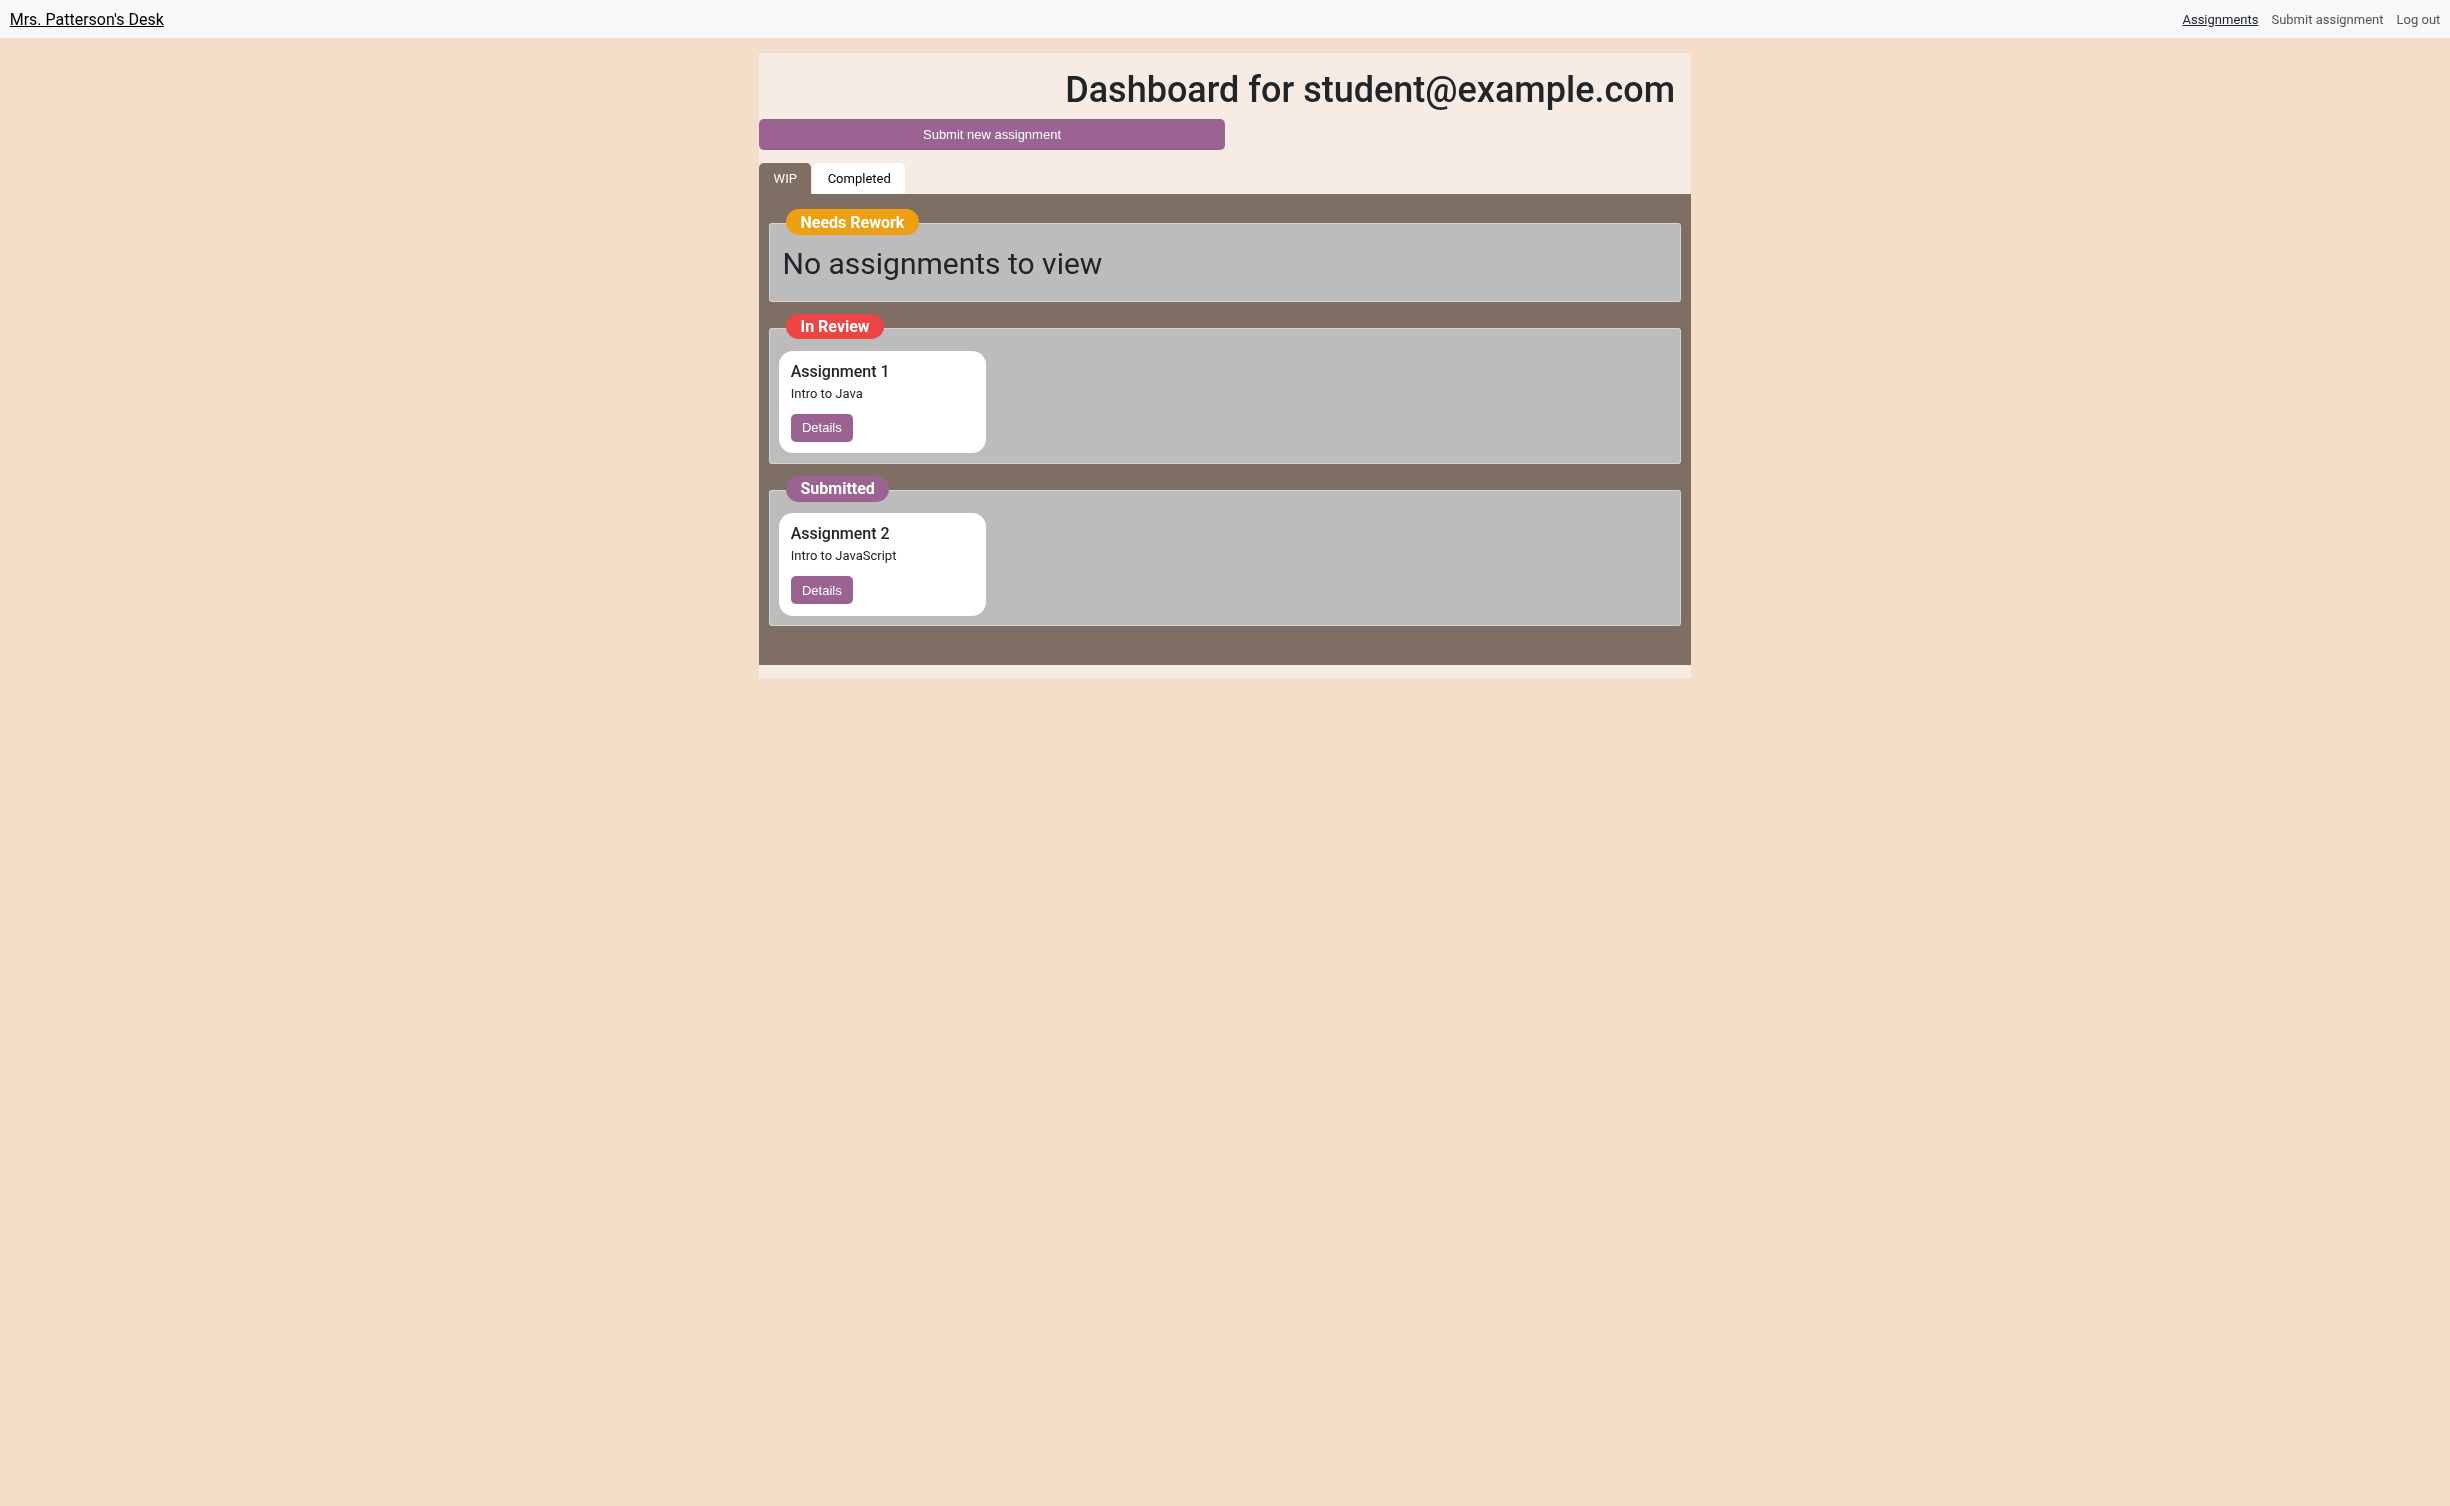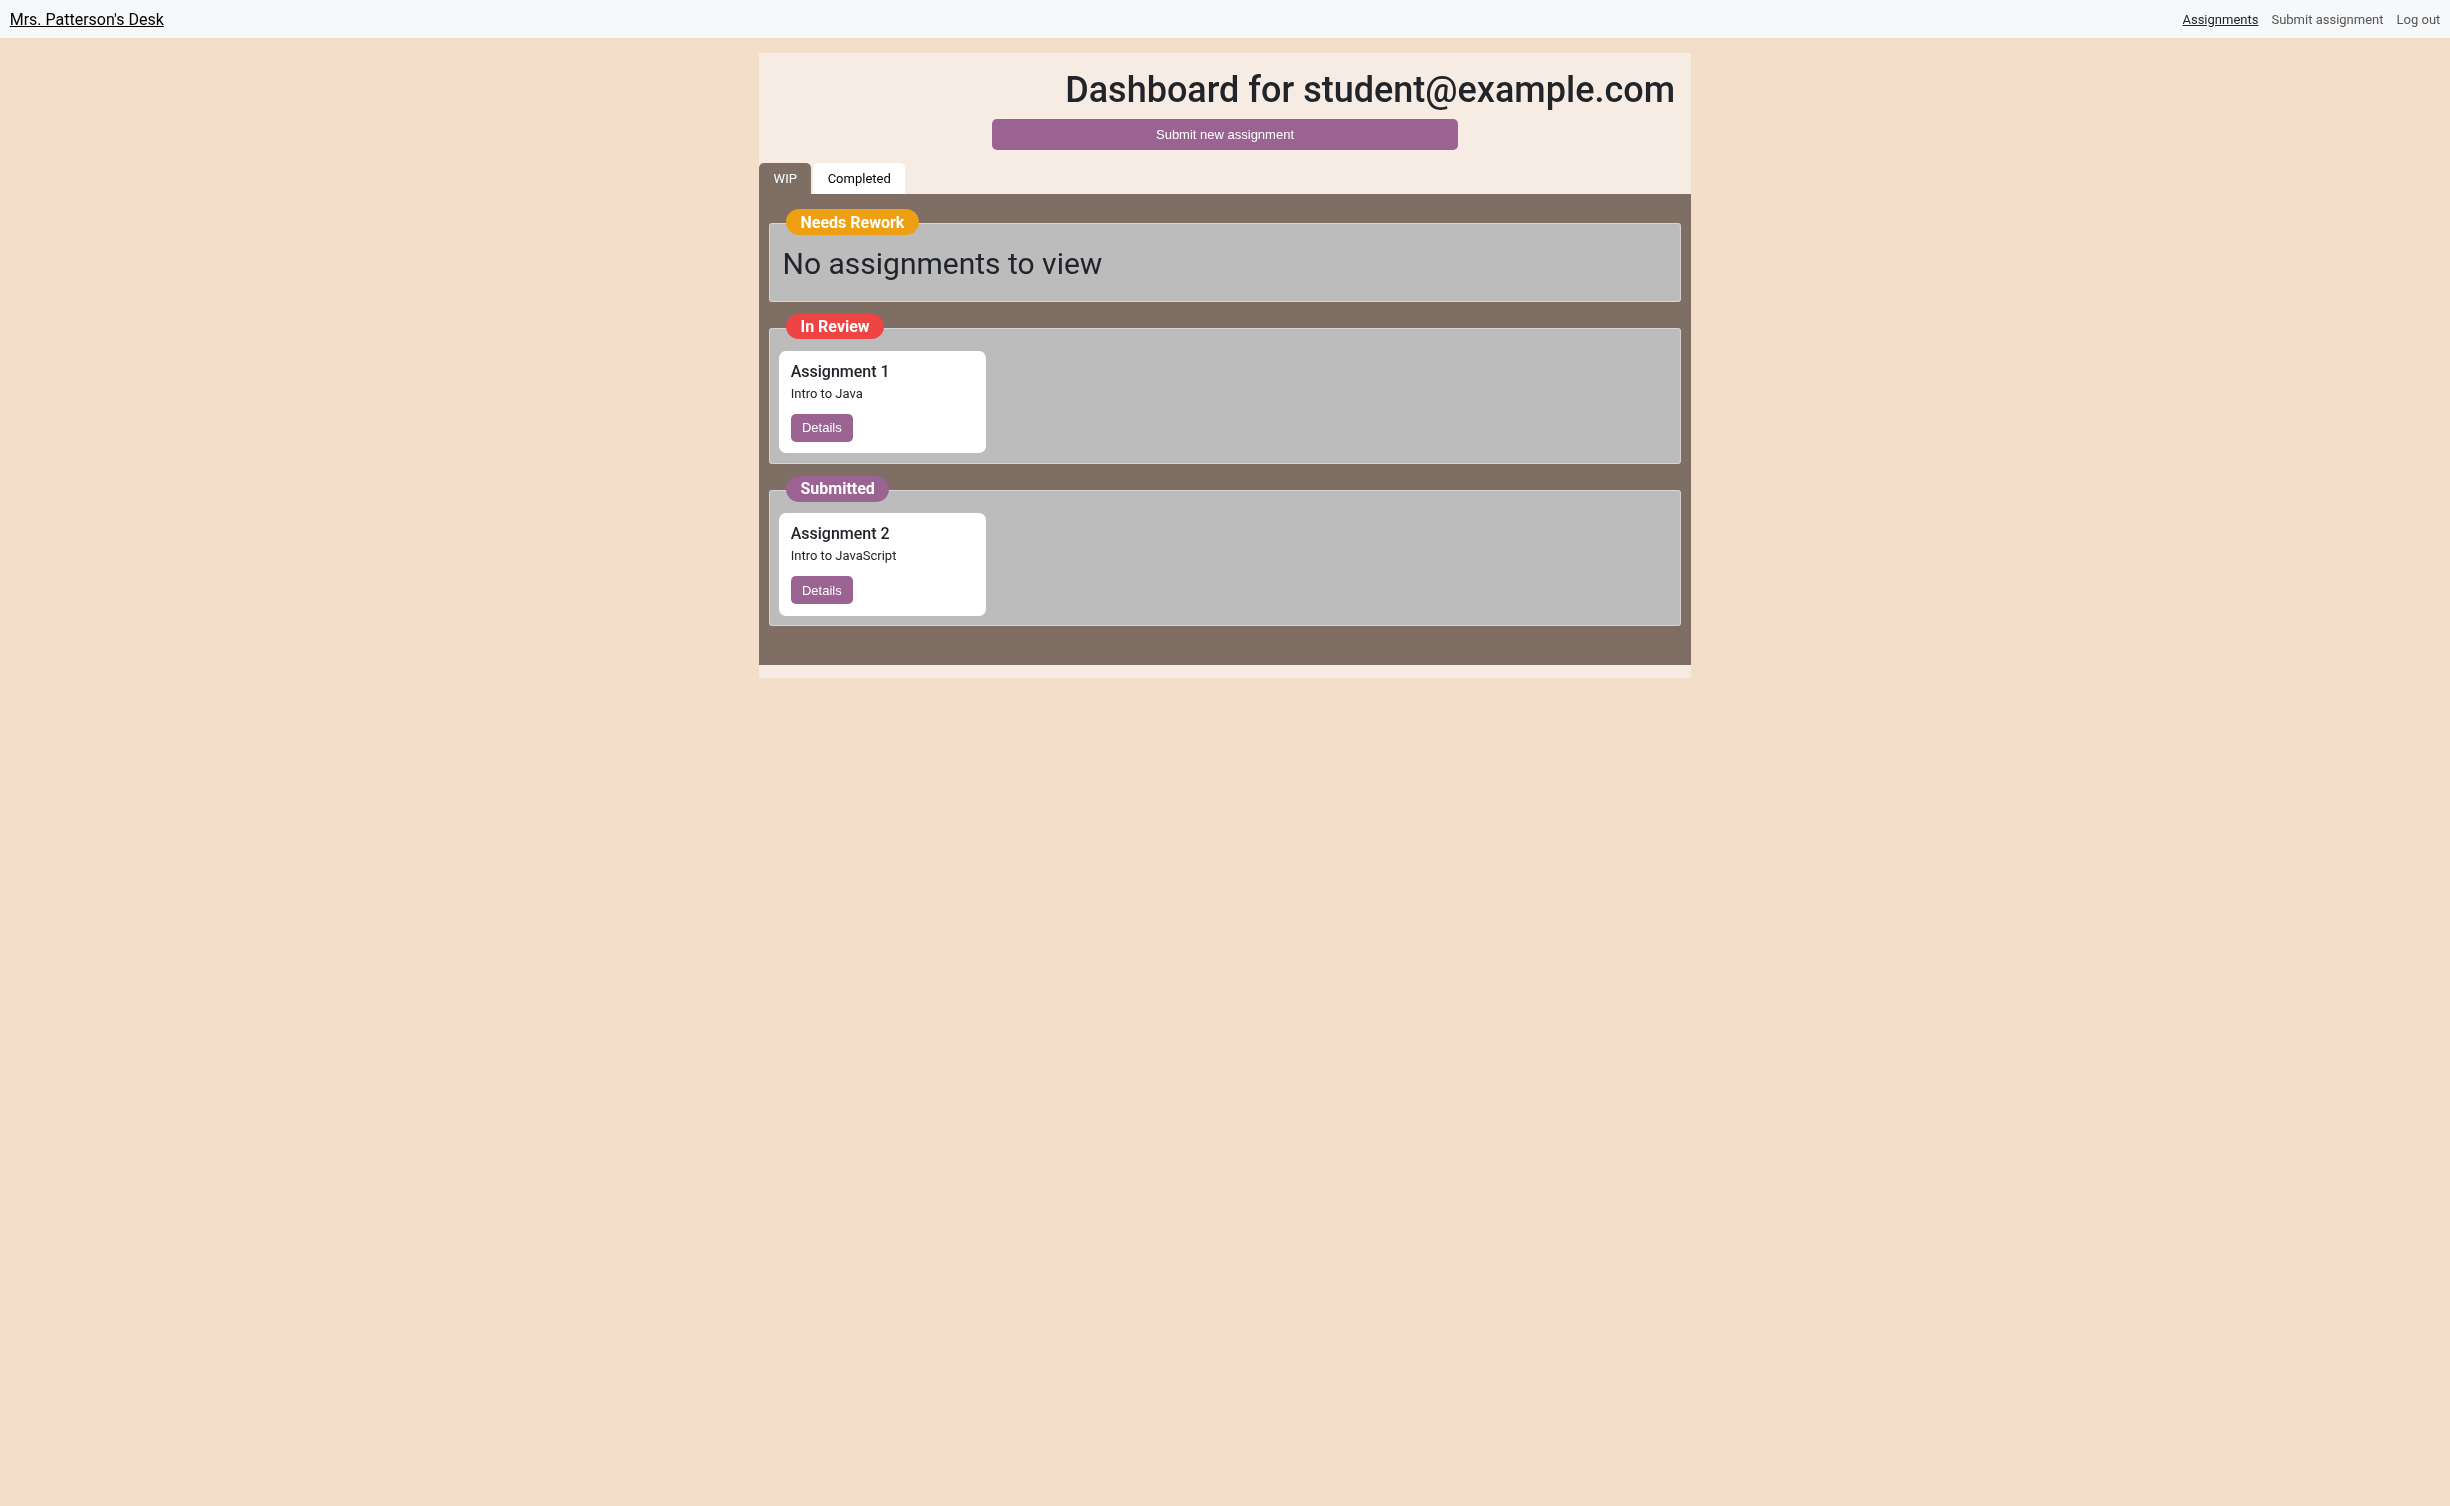--- a/index.html
+++ b/index.html
@@ -55,21 +55,21 @@
     .page-title {
       text-align: right;
       font-size: 36px;
       font-weight: 500;
       padding: 16px 16px 8px 16px;
       color: #212529;
     }
     
     .submit-btn-wrapper {
       display: flex;
-      justify-content: center;
+      justify-content: flex-start;
       padding-bottom: 13px;
     }
     
     .submit-btn {
       background-color: #9a6392;
       color: #fff;
       border: none;
       border-radius: 4.9px;
       padding: 8px 16px;
       font-size: 13px;
@@ -149,21 +149,21 @@
     
     .cards {
       display: flex;
       flex-wrap: wrap;
       gap: 9.7px;
       margin-top: -3.2px;
     }
     
     .card {
       background-color: #fff;
-      border-radius: 7px;
+      border-radius: 14px;
       padding: 11.3px 11.3px;
       width: 207px;
     }
     
     .card-title {
       font-size: 16px;
       font-weight: 500;
       color: #212529;
       margin-bottom: 4.9px;
     }

